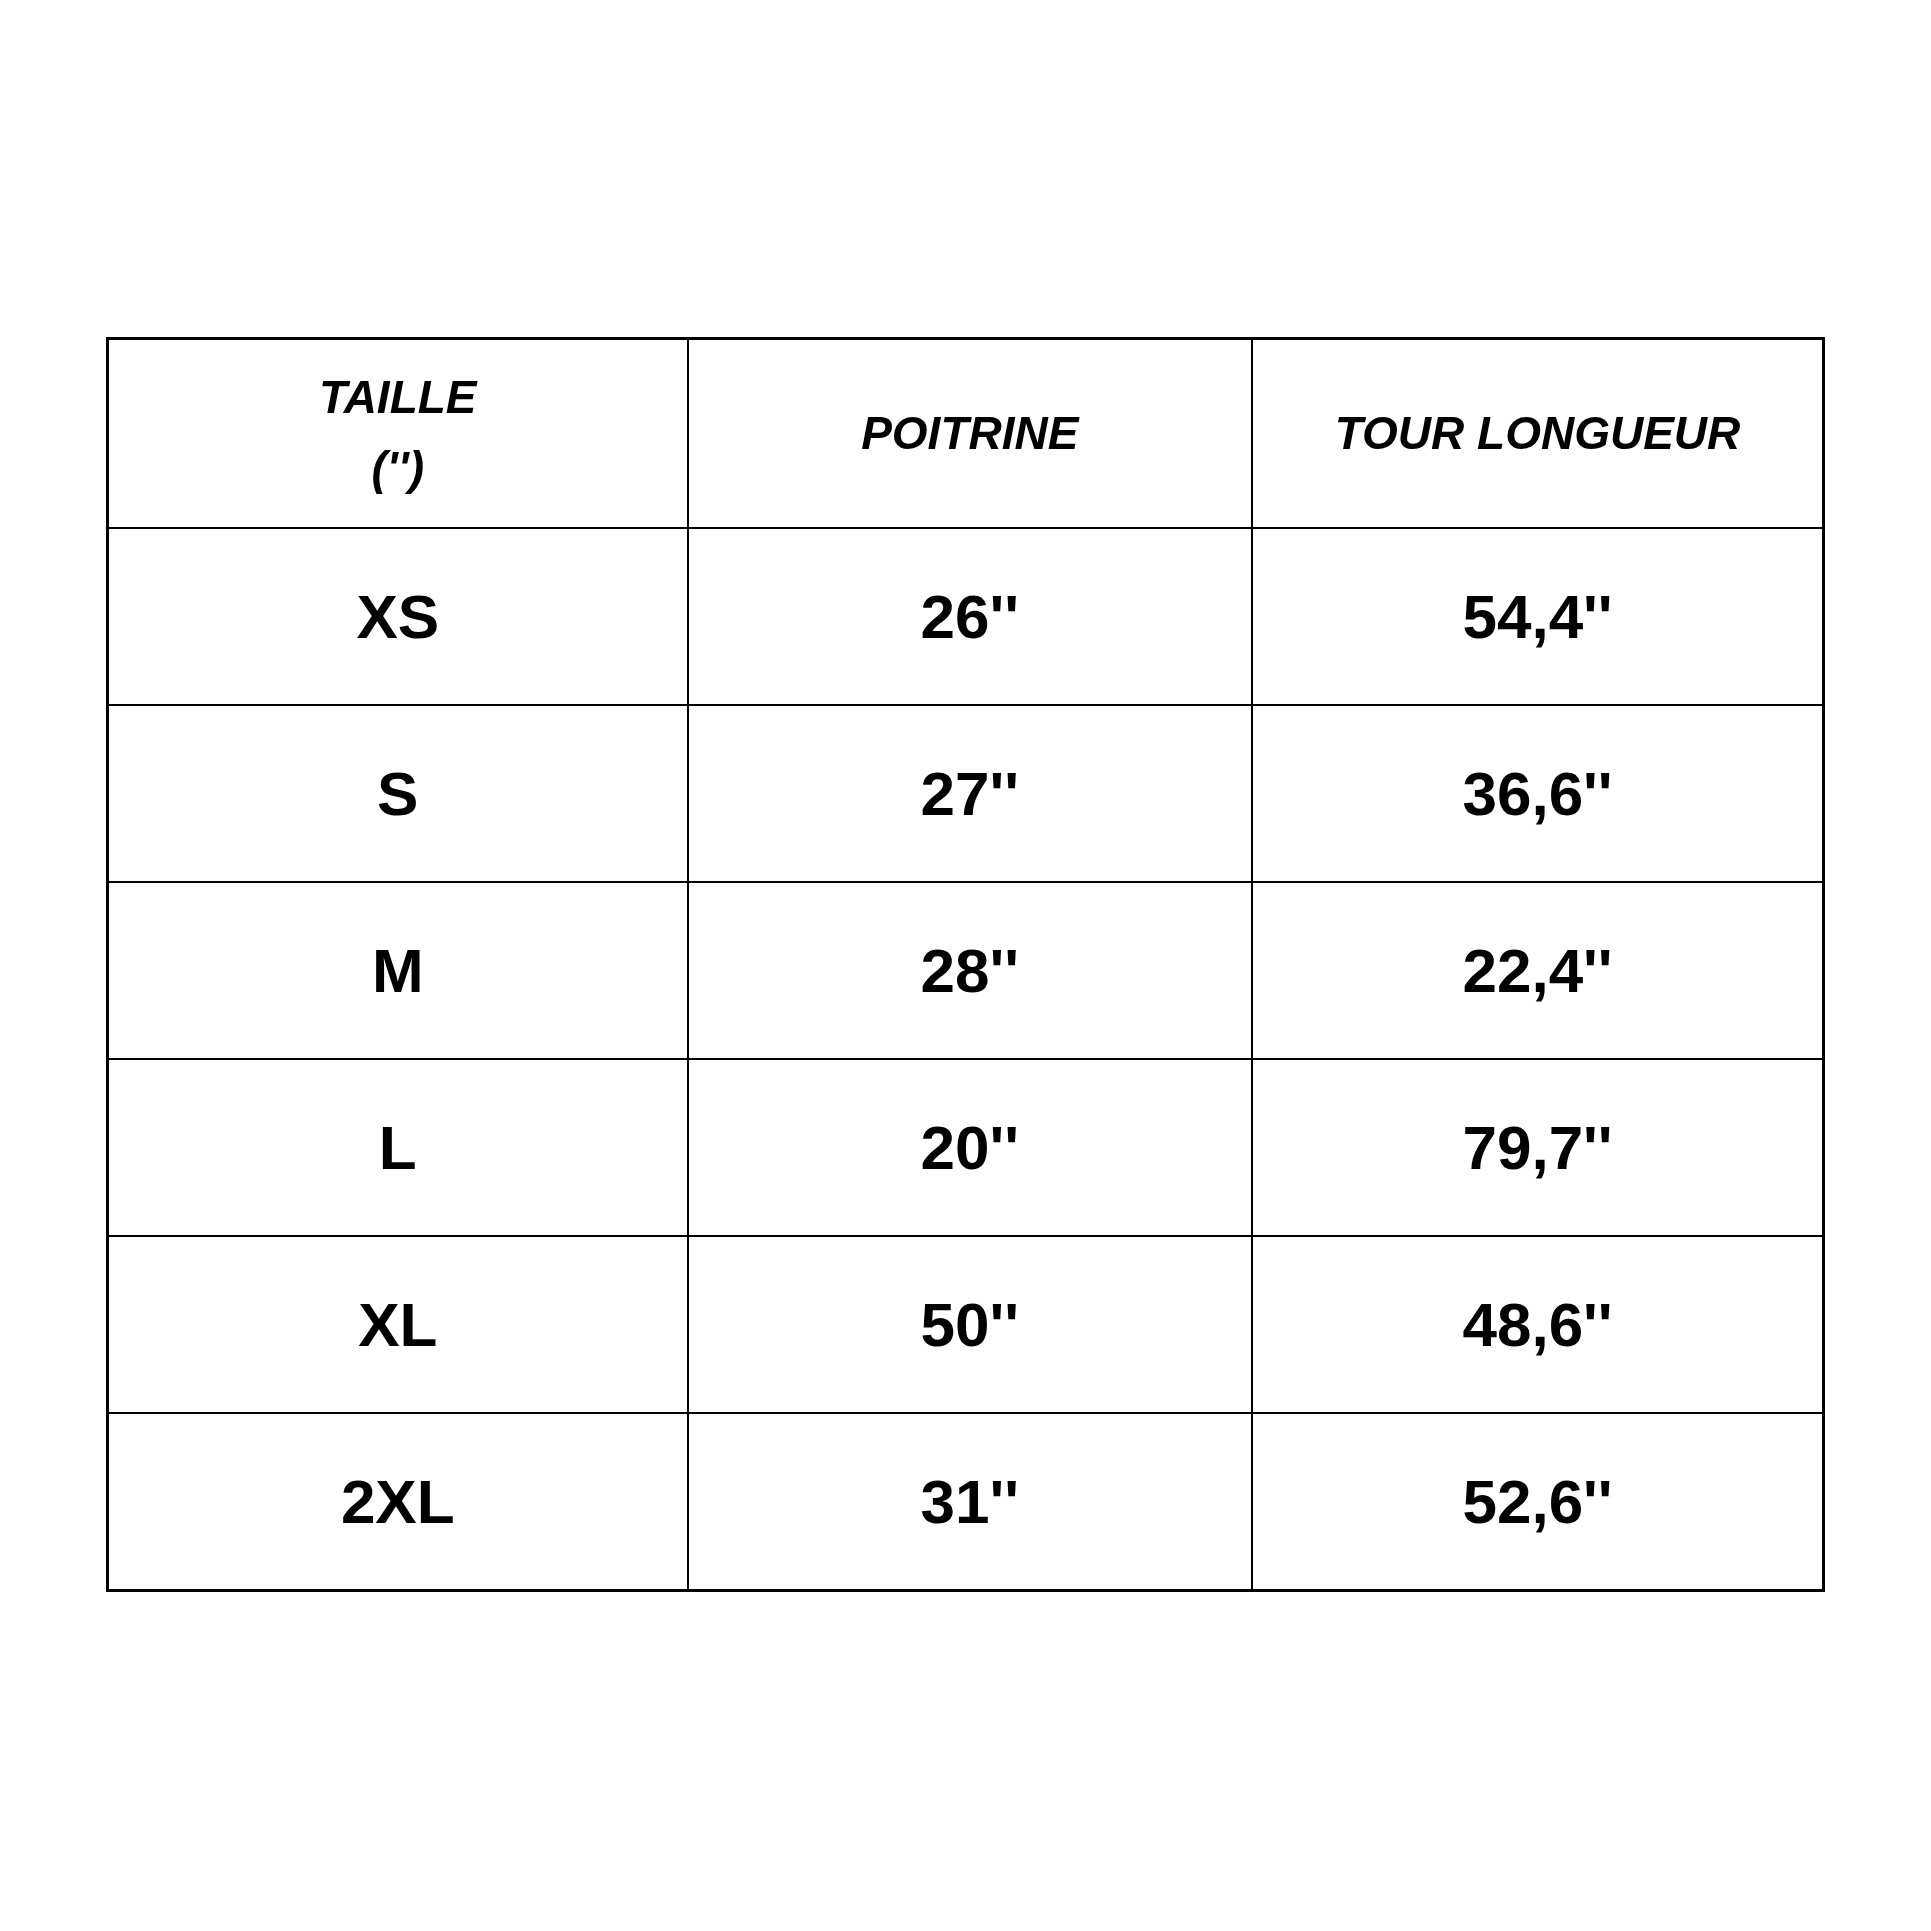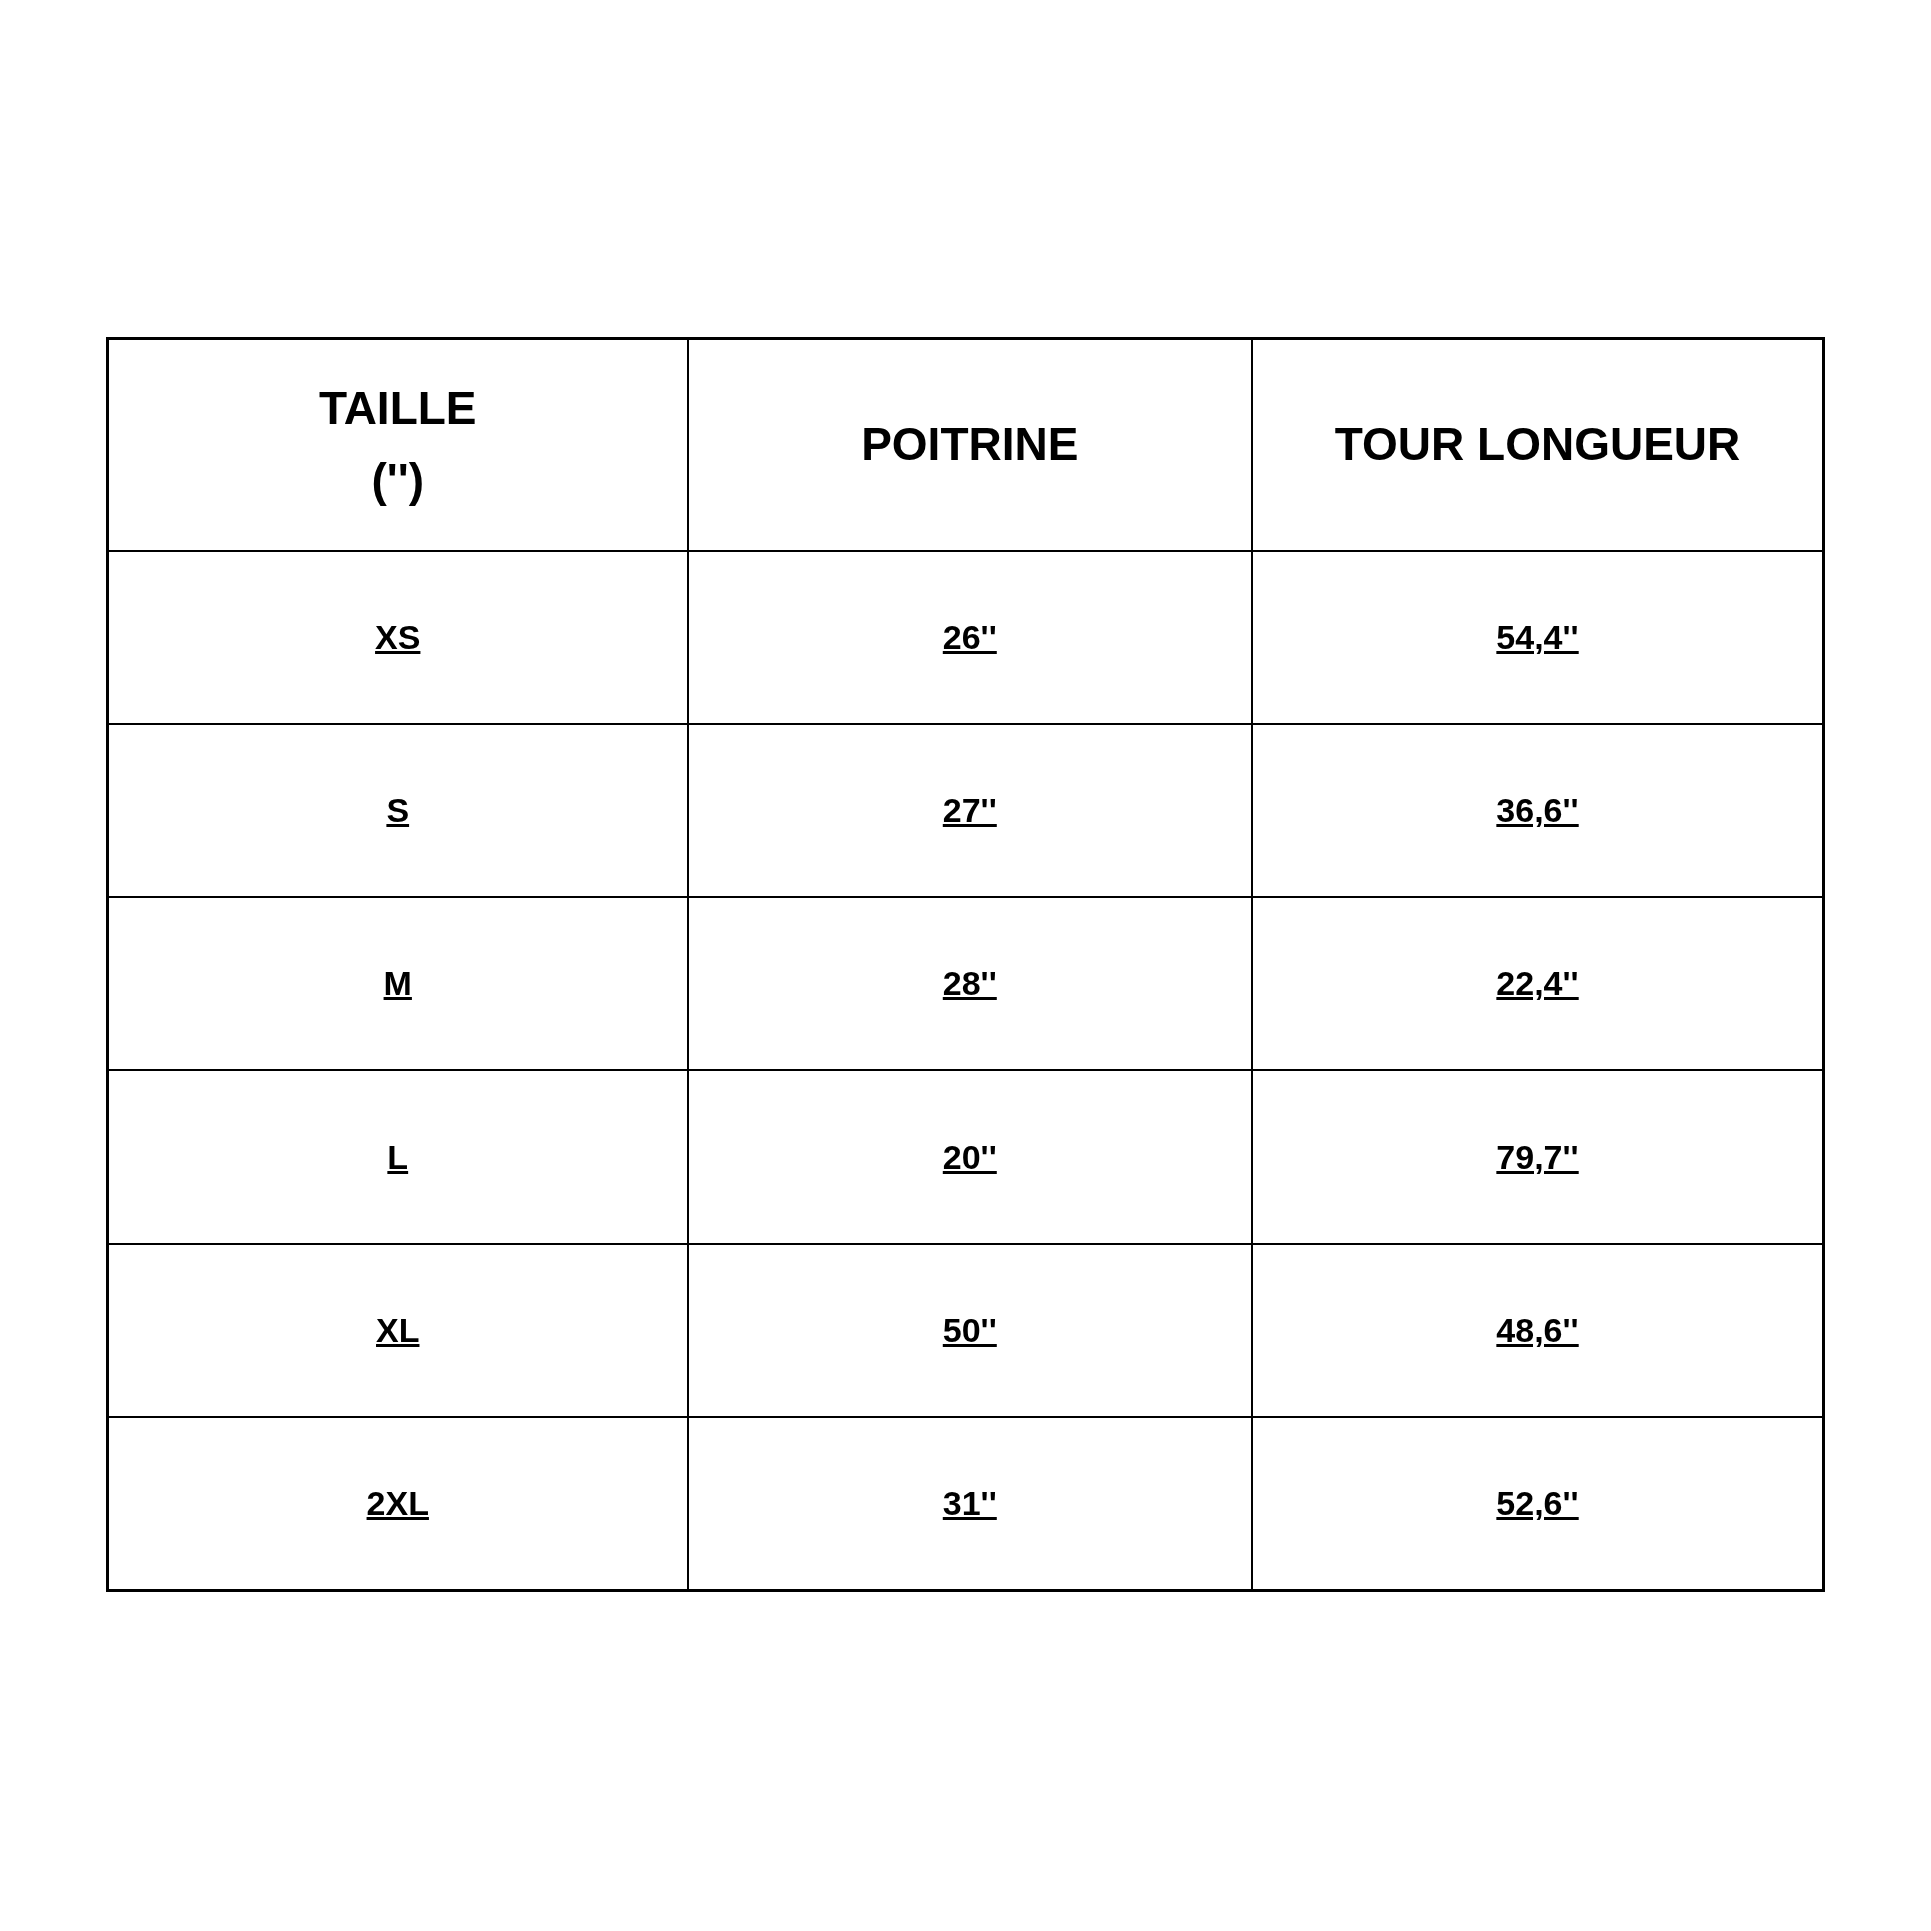--- a/index.html
+++ b/index.html
@@ -30,32 +30,32 @@
   .size-table {
     border-width: 3.9px;
   }
   .size-table th, .size-table td {
     text-align: center;
     vertical-align: middle;
     padding: 0;
     font-weight: 700;
   }
   .size-table thead tr {
-    height: 212px;
+    height: 189px;
+    font-style: italic;
   }
   .size-table tbody tr {
     height: 169px;
   }
   .size-table th {
     font-size: 46px;
     line-height: 1.55;
   }
   .size-table td {
-    font-size: 34px;
-    text-decoration: underline;
+    font-size: 62px;
   }
   .col-size  { width: 33.8%; }
   .col-len   { width: 32.9%; }
   .col-chest { width: 33.3%; }
 </style>
 </head>
 <body>
 
 <table class="size-table">
   <colgroup>

